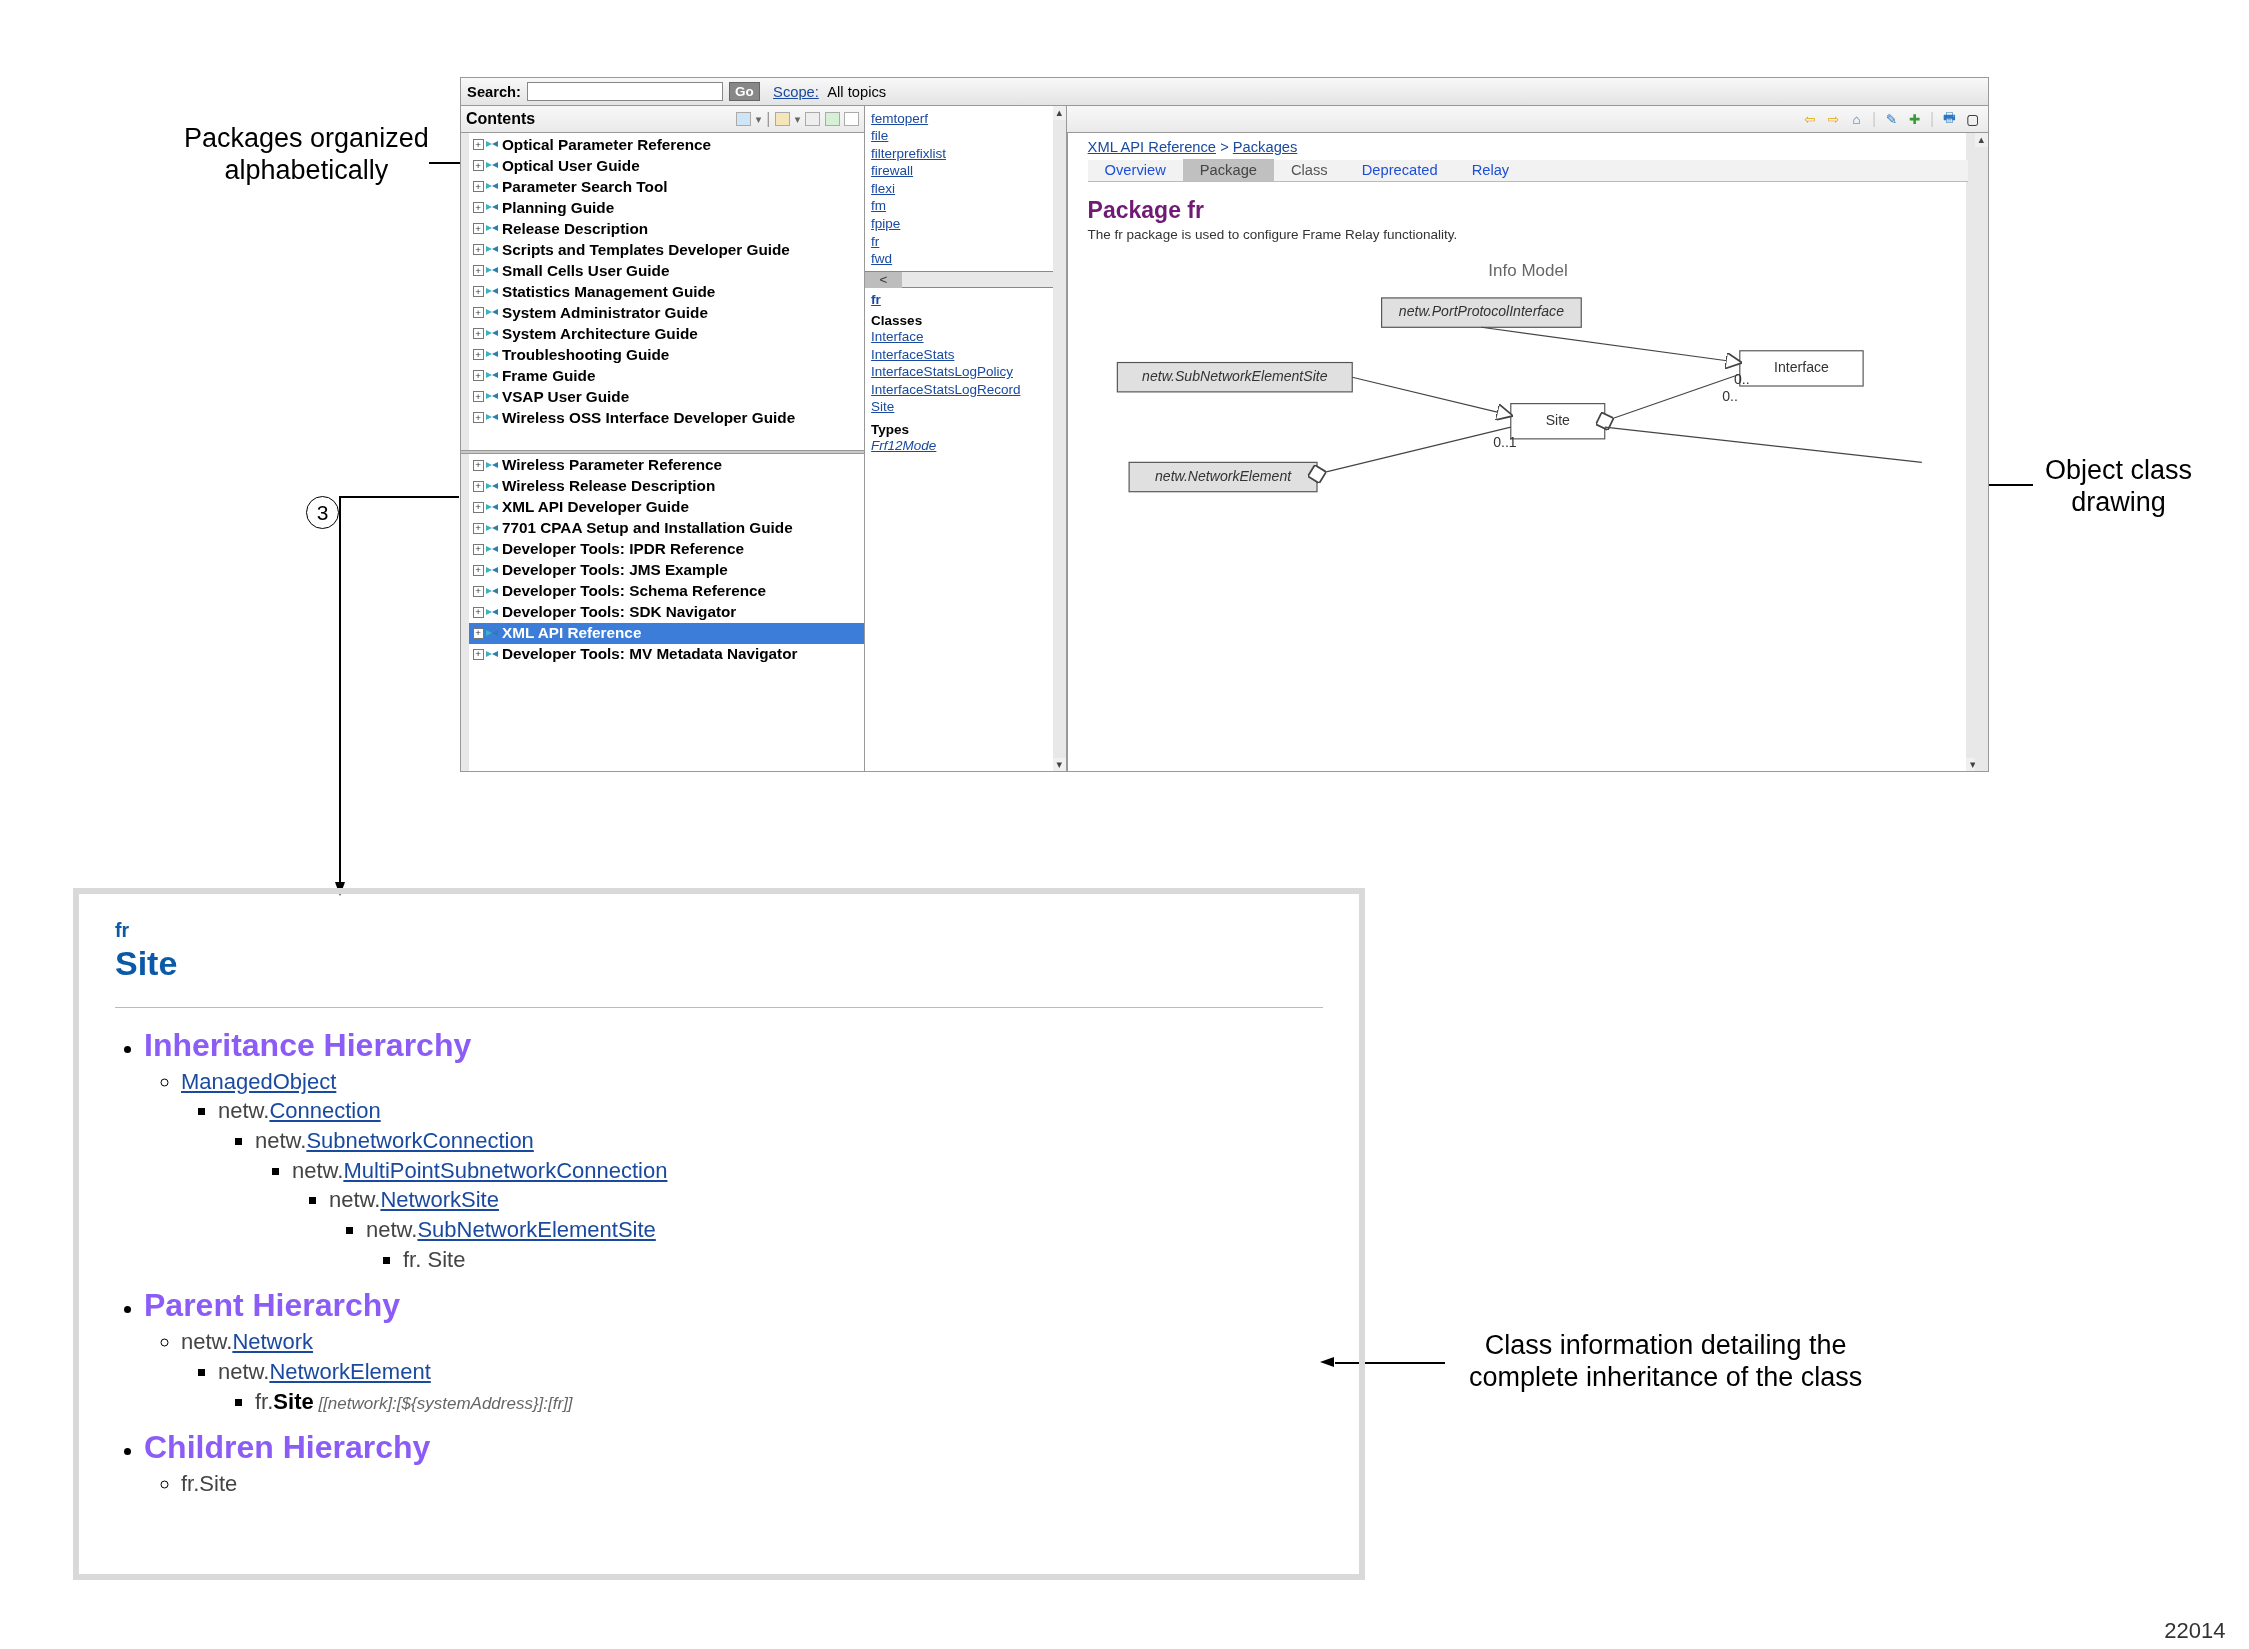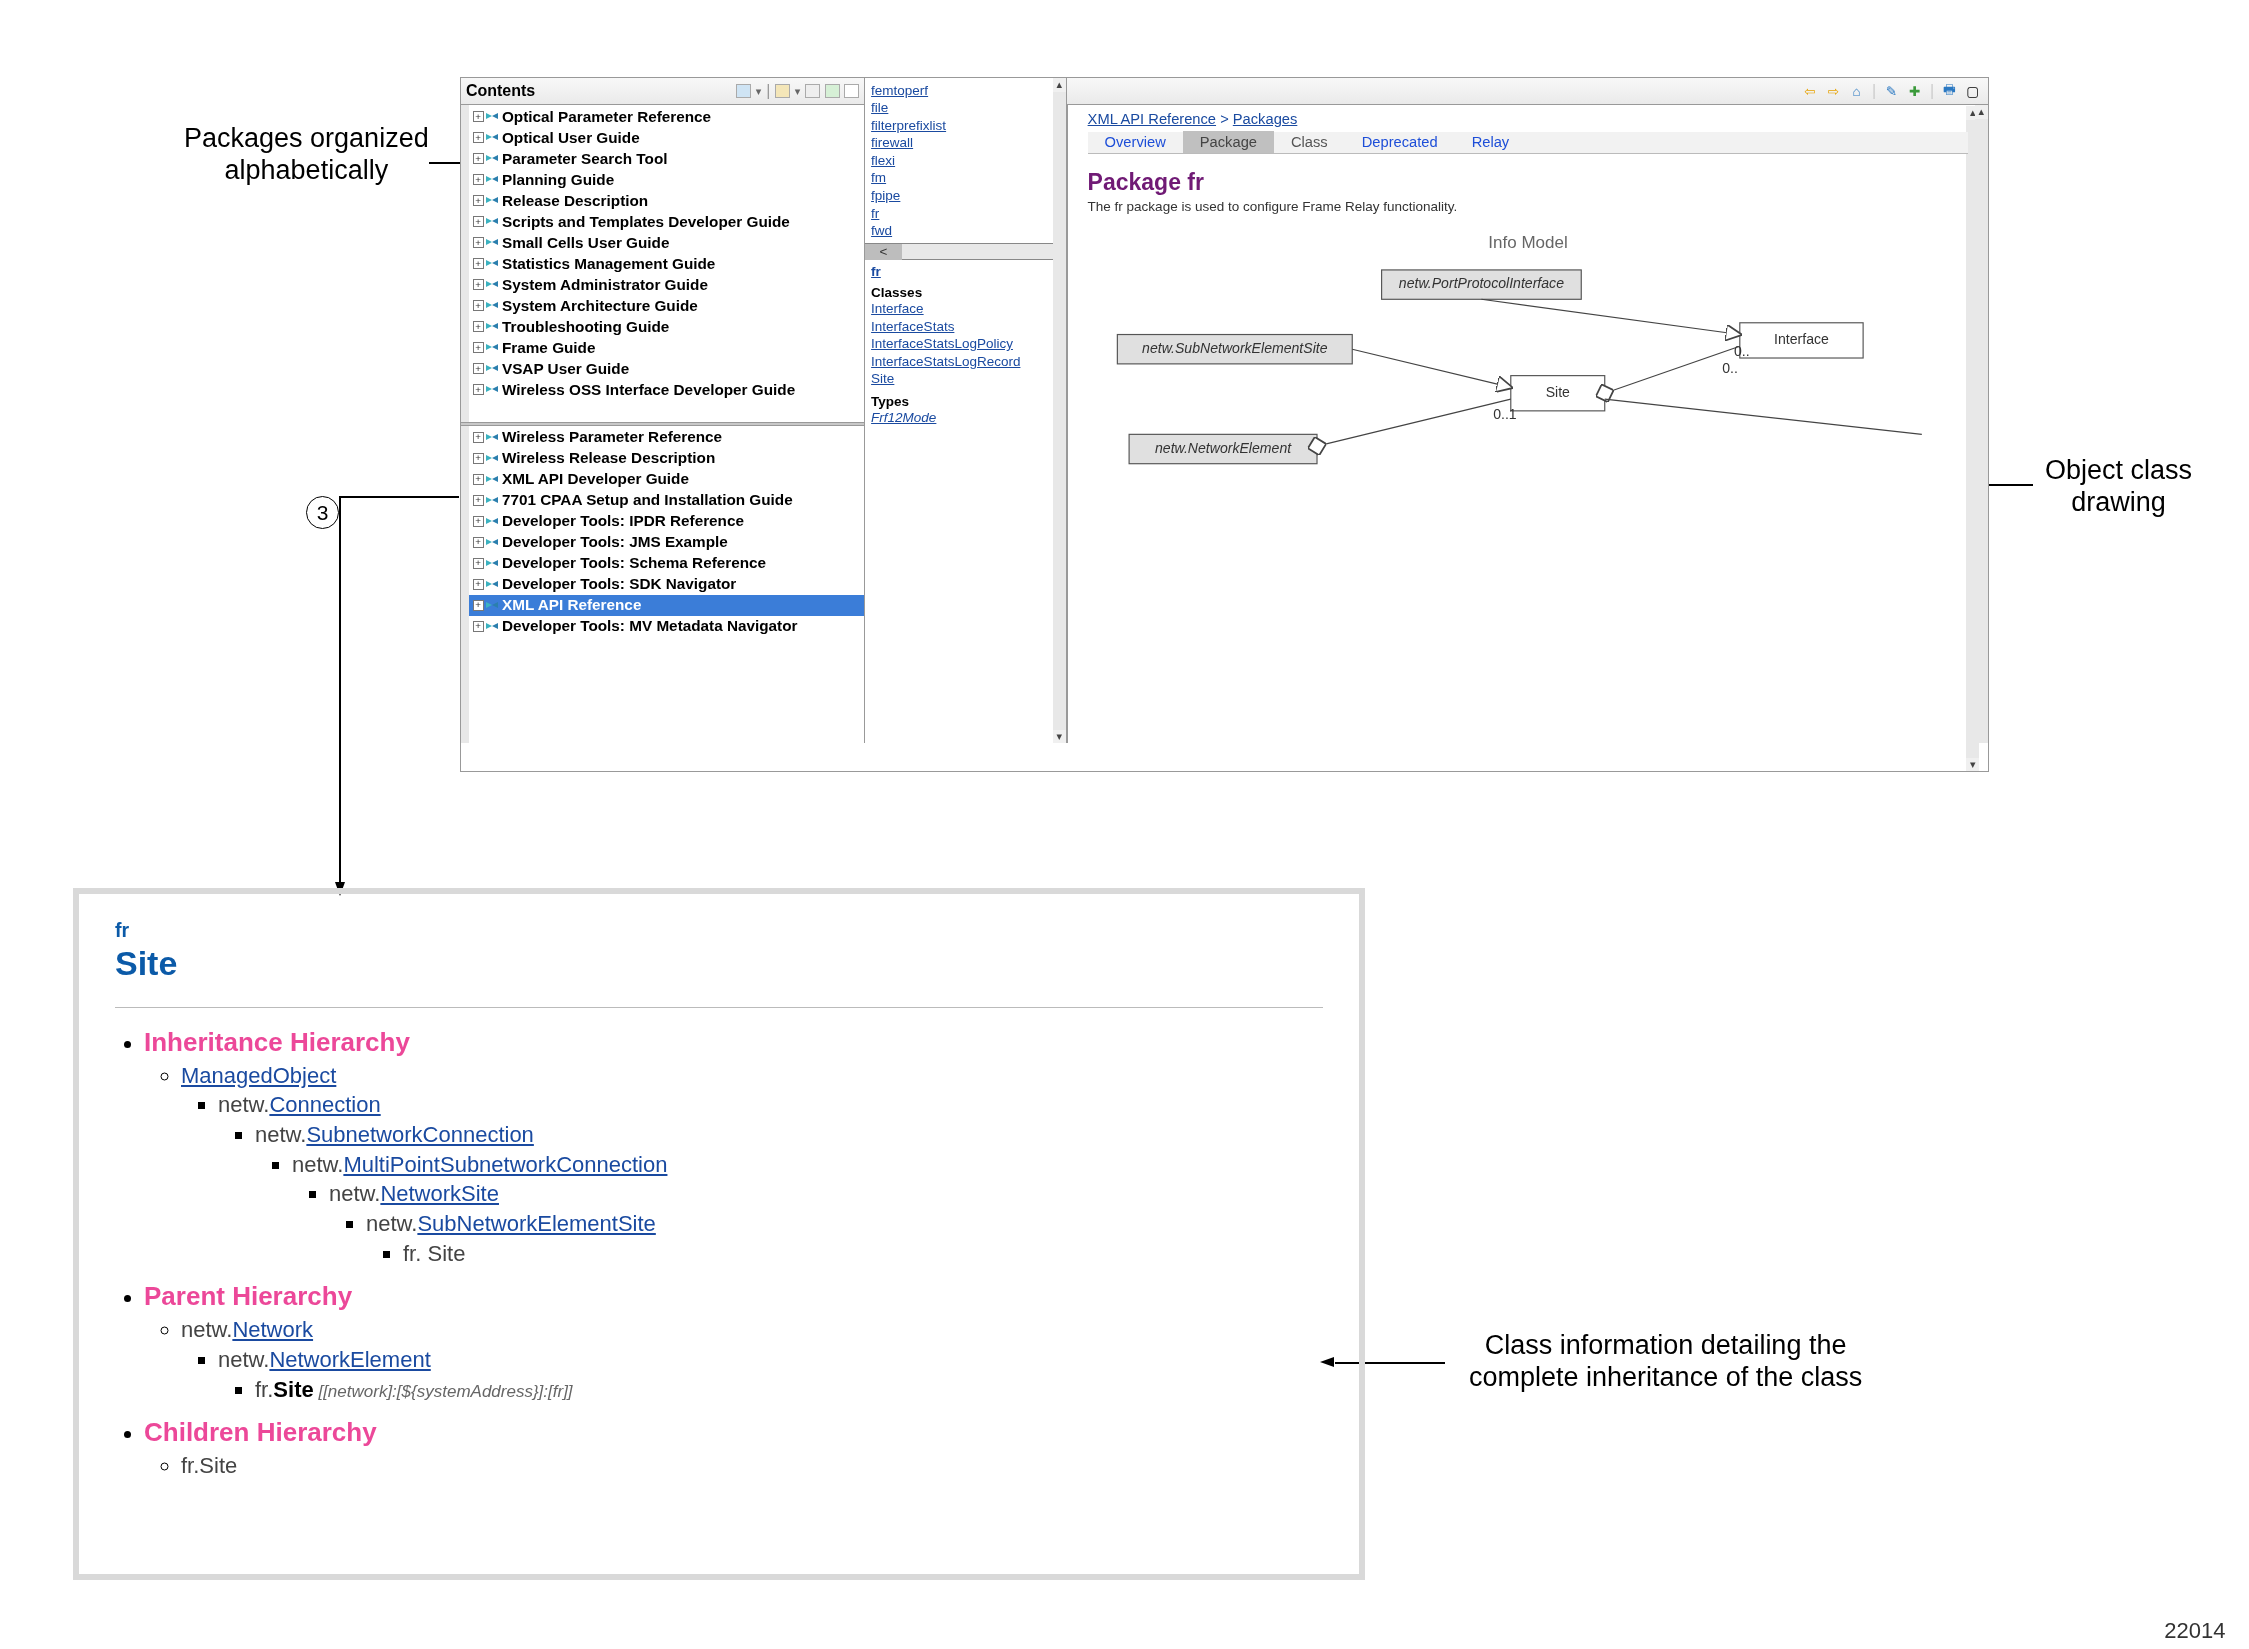--- a/index.html
+++ b/index.html
@@ -229,21 +229,21 @@
     border: 6.1px solid #d9d9d9;
     padding: 24.5px 36px;
     font-size: 22px;
     font-family: Arial, sans-serif;
   }
   .dp-pkg { color:#0b5aa8; font-size:19.6px; font-weight:bold; }
   .dp-class { color:#0b5aa8; font-size:34px; font-weight:bold; margin-top:2.4px; }
   .dp-rule { border:none; border-top:1.2px solid #bbb; margin:24.5px 0 18.4px 0; }
   .dp-list { list-style: disc; padding-left:29px; margin:0; }
   .dp-list > li { margin-top: 14.7px; }
-  .dp-h { font-size:26px; font-weight:bold; color:#ec4899; }
+  .dp-h { font-size:32px; font-weight:bold; color:#8b5cf6; }
   .sub-o { list-style: circle; padding-left:37px; margin:4.9px 0 0 0;}
   .sub-sq { list-style: square; padding-left:37px; margin:3.7px 0 0 0;}
   .lnk { color:#1a4aa0; text-decoration:underline; cursor:pointer;}
   .muted { color:#444; }
   .small-note { color:#666; font-style:italic; font-size:17px;}
   .footer-id {
     position:absolute; right: 24.5px; bottom: 6.1px;
     font-size:22px; color:#333;
   }
 </style>
@@ -288,20 +288,27 @@
 <div class="arrow-line" style="left:1098px; top:328px; width:2.4px; height:53px;"></div>
 
 <div class="callout-circle" style="left:306px; top:496px;">
     <span>3</span>
   </div>
 <div class="arrow-line" style="left:339px; top:496px; width:2.4px; height:386px;"></div>
 <div class="arrow-line" style="left:339px; top:496px; width:120px; height:2.4px;"></div>
 <div class="arrow-head-down" style="left:335px; top:882px;"></div>
 
 <div class="help-window">
+  <div class="help-toolbar">
+    <span class="search-label">Search:</span>
+    <input class="search-input" style="">
+    <span class="go-btn">Go</span>
+    <span class="scope-label">Scope:</span>
+    <span class="scope-value">All topics</span>
+  </div>
   <div class="content-row">
 
     <div class="nav-pane">
       <div class="nav-header">
         <span class="nav-title">Contents</span>
         <span class="nav-icons">
           <span class="ticon" style="background:#cfe4f4;"></span>
           <span style="font-size:11px;color:#666;">▾</span>
           <span style="color:#999;">|</span>
           <span class="ticon" style="background:#f4e6b8;"></span>

